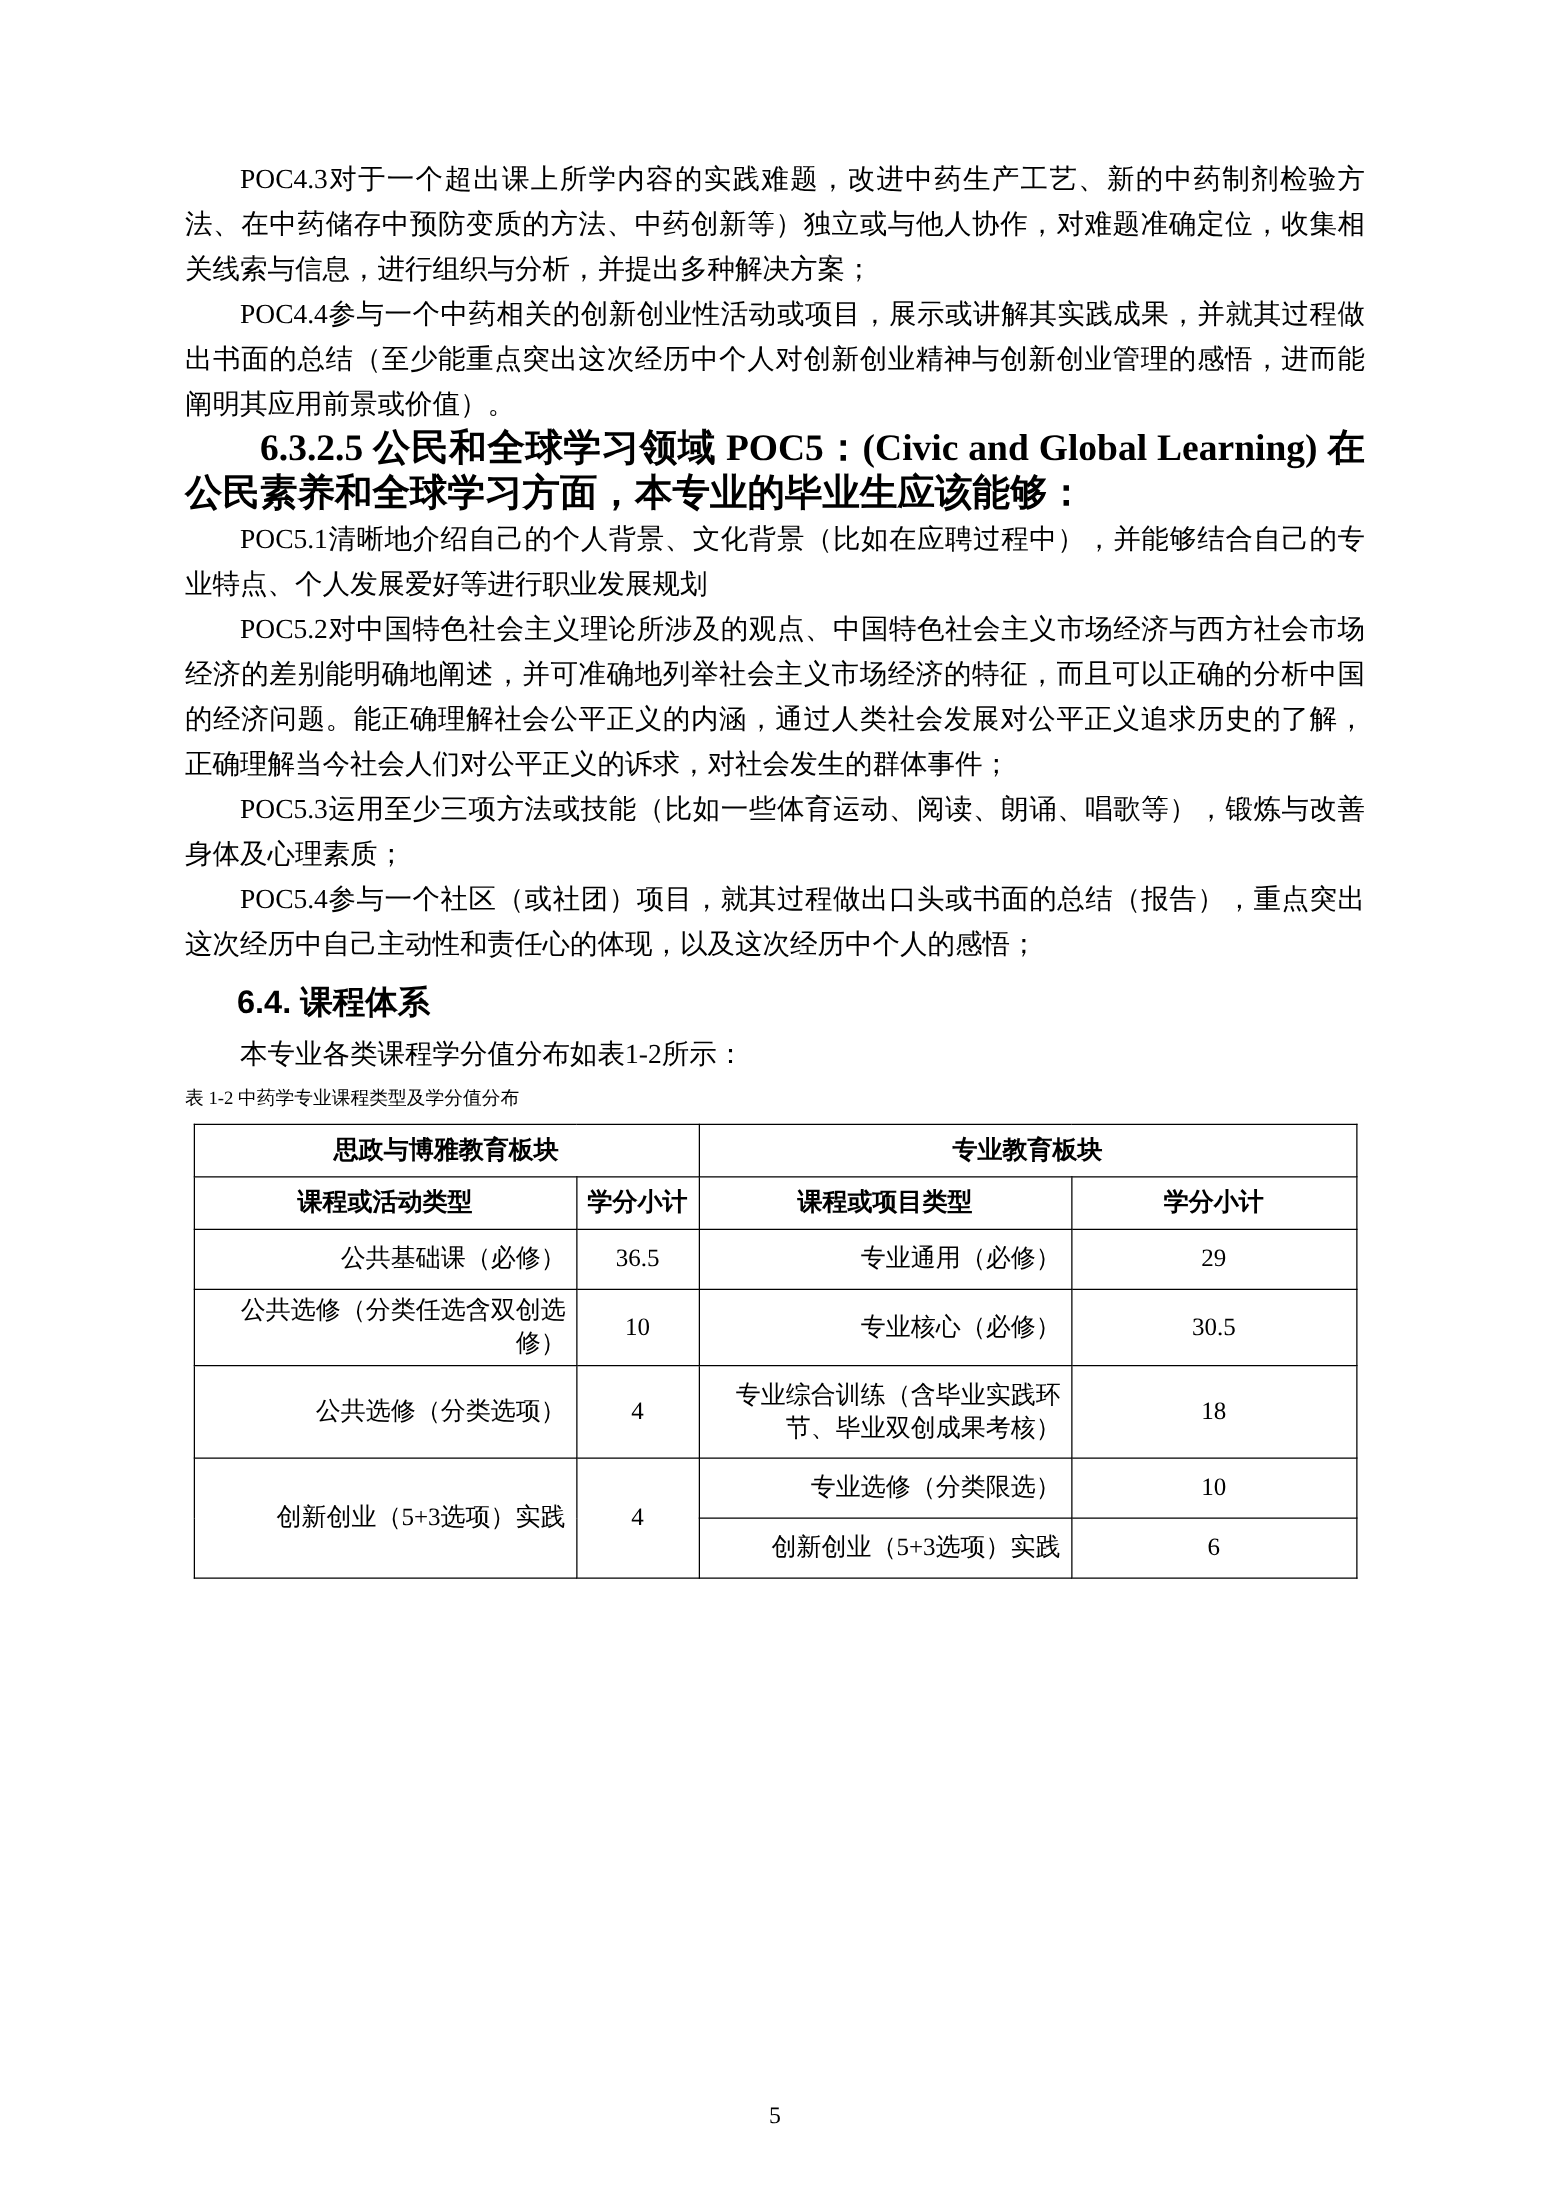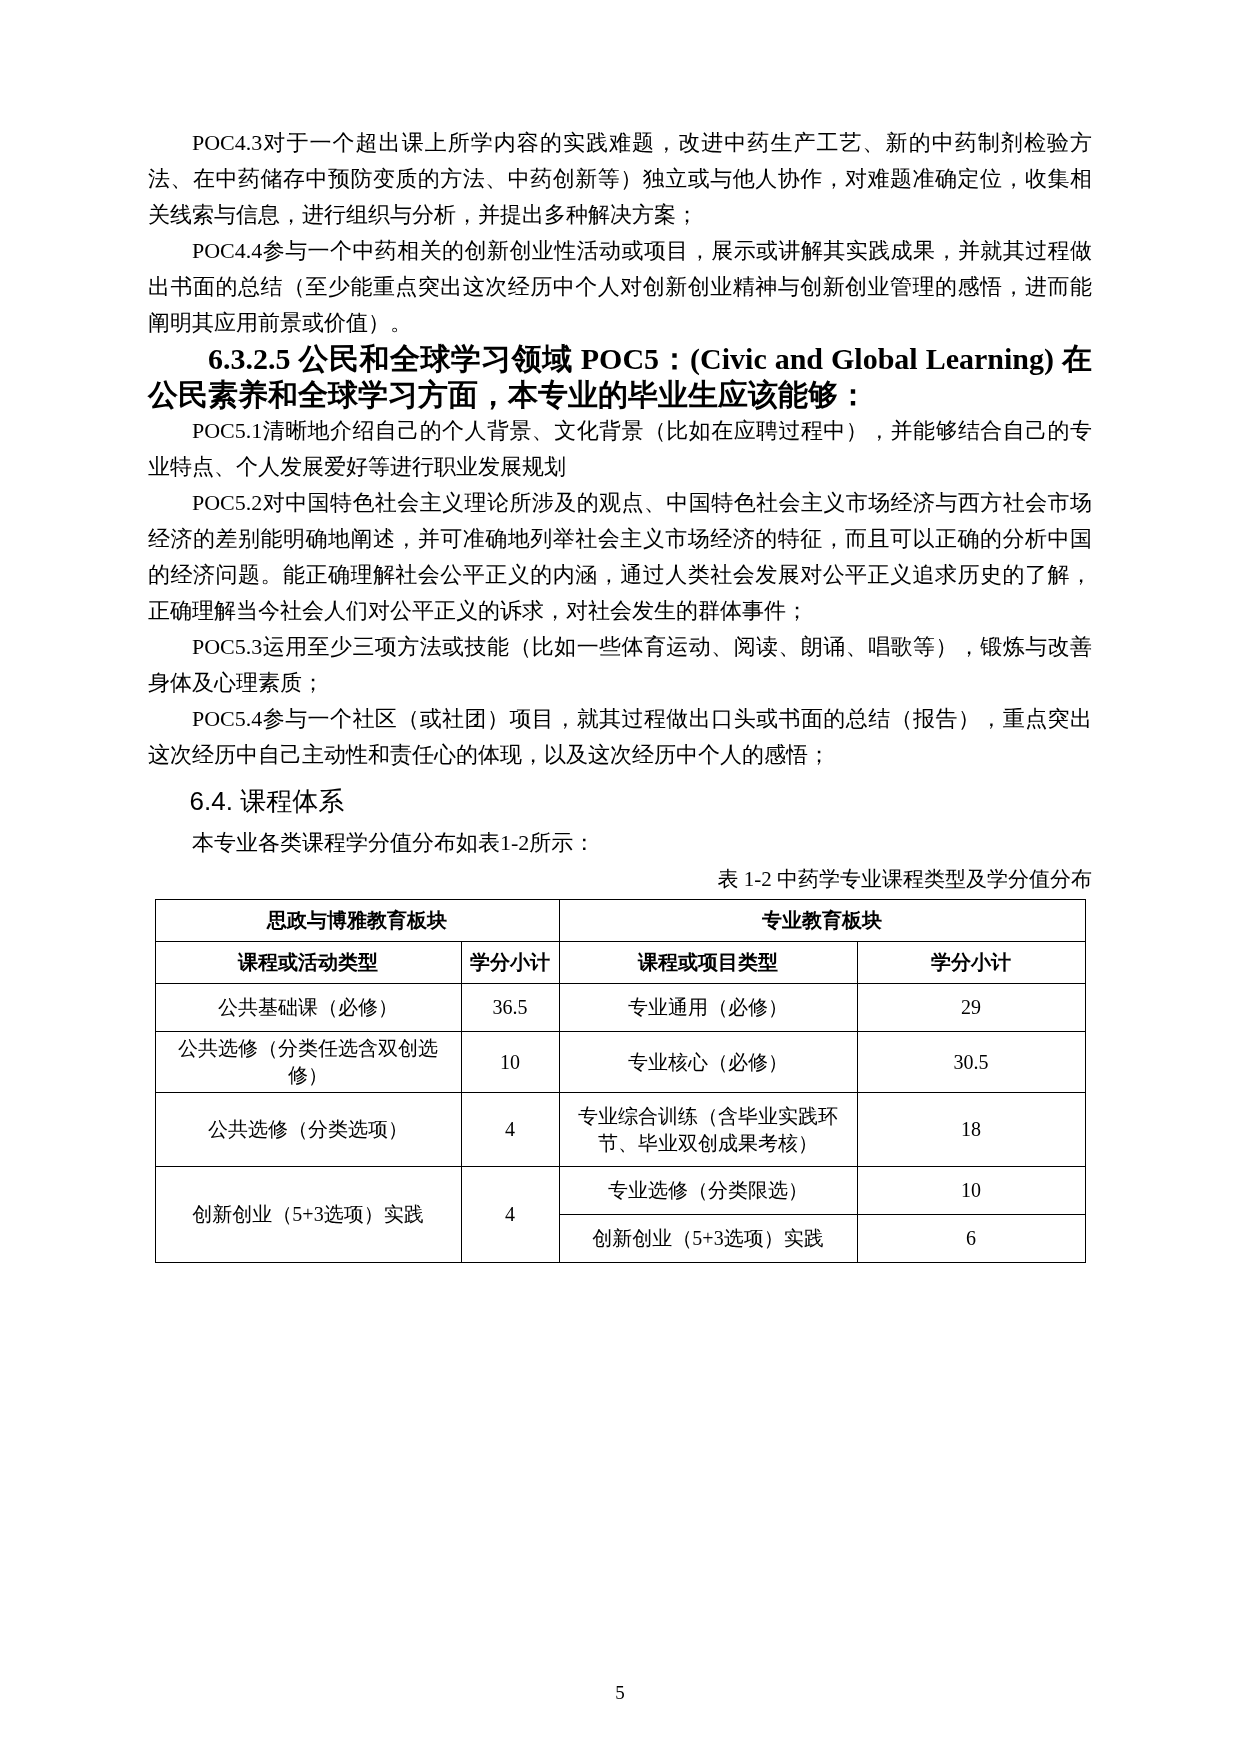--- a/index.html
+++ b/index.html
@@ -25,55 +25,55 @@
     font-size:30px;
     line-height:36px;
     font-weight:bold;
     text-align:justify;
     text-indent:2em;
   }
   .h-major {
     font-family:"Liberation Sans","DejaVu Sans",sans-serif;
     font-size:26px;
     line-height:40px;
-    font-weight:normal;
+    font-weight:bold;
     text-indent:1.6em;
     margin:8px 0 4px 0;
   }
   .h-sub {
     font-family:"Liberation Sans","DejaVu Sans",sans-serif;
     font-size:22px;
     line-height:36px;
     font-weight:bold;
     text-indent:1.8em;
   }
   .table-caption {
-    font-size:21px;
+    font-size:15px;
     line-height:36px;
-    text-align:right;
+    text-align:left;
   }
   table.credits-table {
     border-collapse:collapse;
     width:930px;
     margin:2px auto 0 auto;
     table-layout:fixed;
   }
   table.credits-table td {
     border:1px solid #000;
     font-size:20px;
     line-height:27px;
     padding:3px 8px;
     vertical-align:middle;
   }
   table.credits-table td.th {
     font-family:"Liberation Sans","DejaVu Sans",sans-serif;
     font-weight:bold;
     text-align:center;
   }
-  table.credits-table td.type { text-align:center; }
+  table.credits-table td.type { text-align:right; }
   table.credits-table td.num  { text-align:center; }
   tr.row-h42 { height:42px; }
   tr.row-h48 { height:48px; }
   tr.row-h74 { height:74px; }
   .page-number {
     position:absolute;
     left:0; right:0;
     bottom:50px;
     text-align:center;
     font-size:19px;

